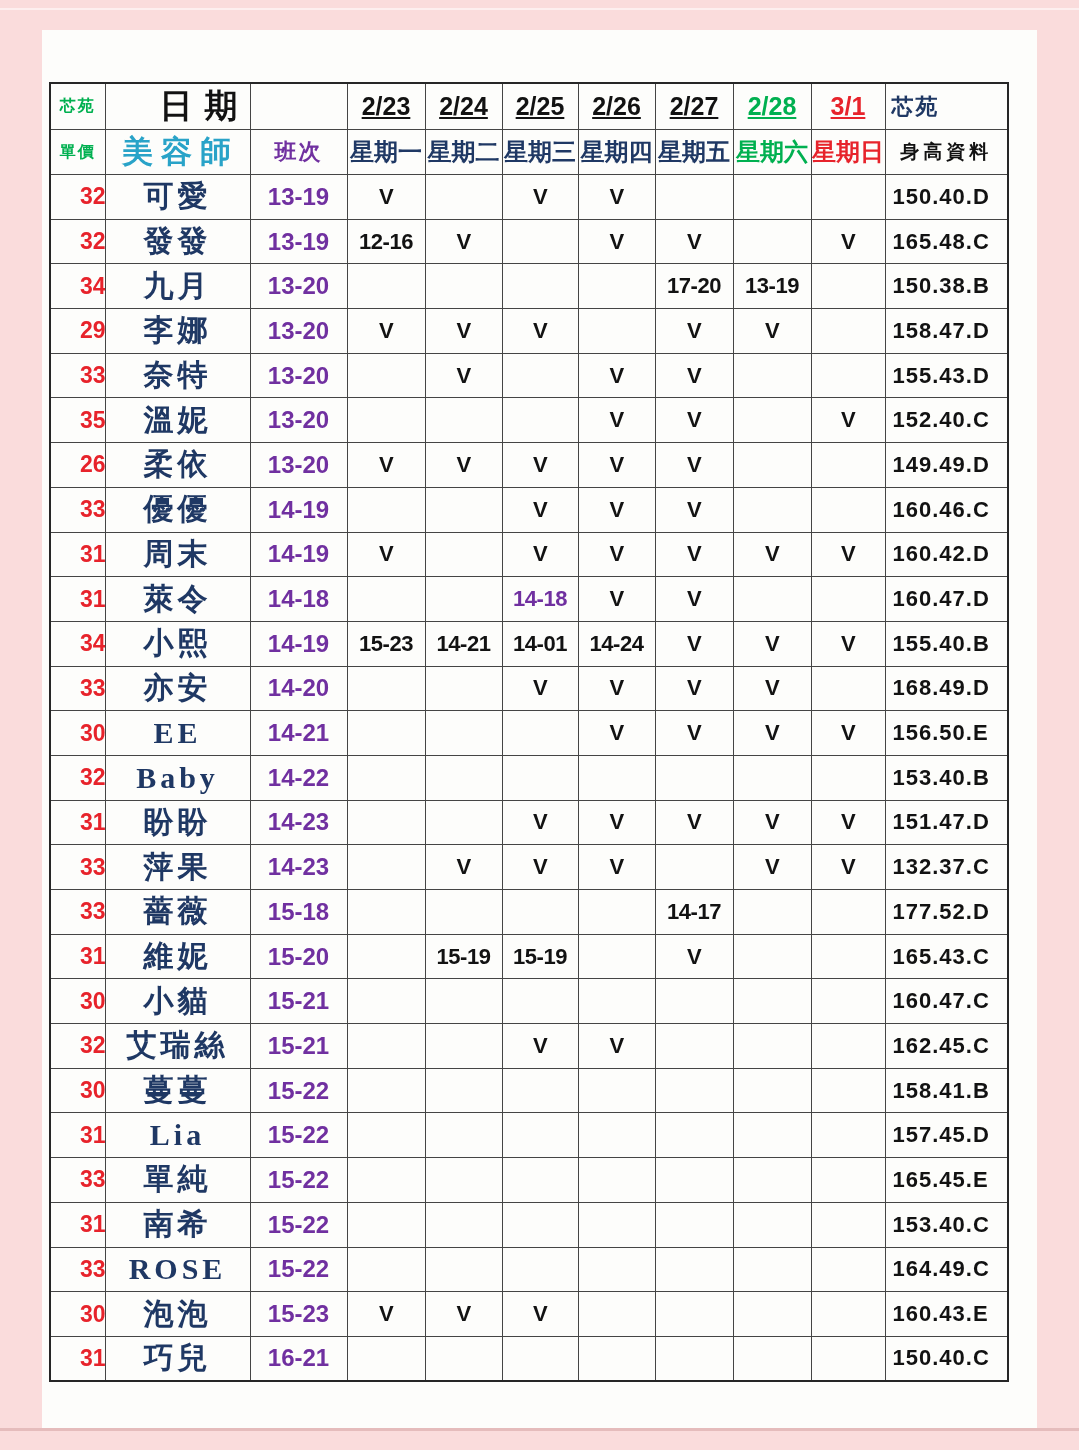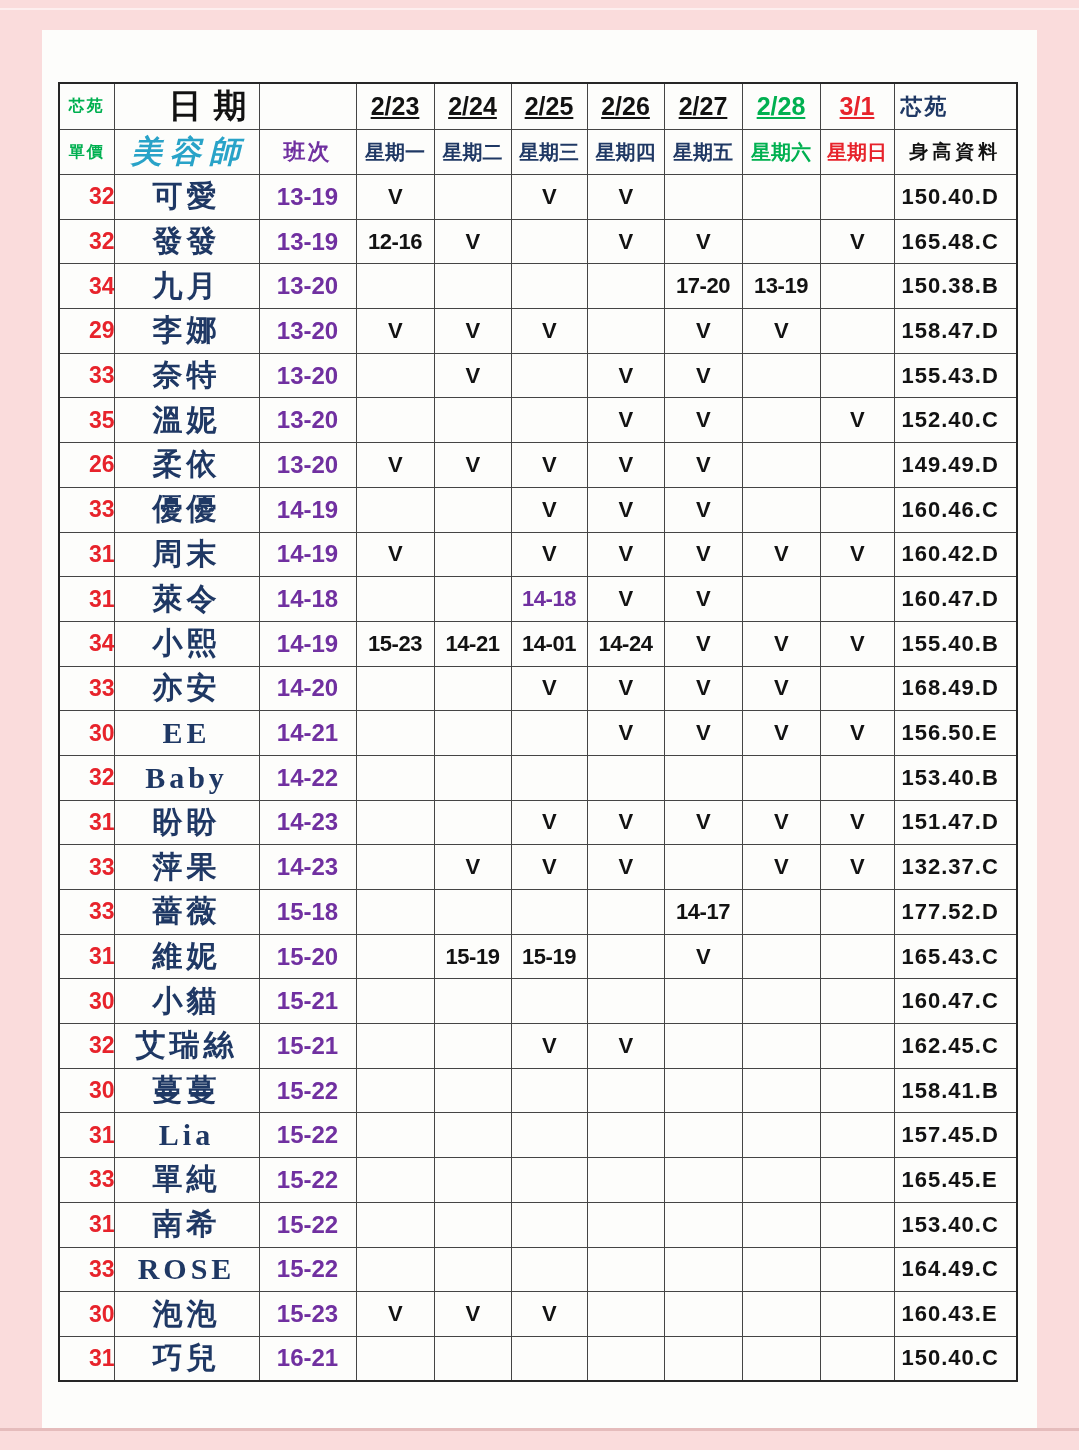--- a/index.html
+++ b/index.html
@@ -10,21 +10,21 @@
     overflow:hidden;
     font-family:"Liberation Sans",sans-serif;
   }
   .top-line{position:absolute;top:8px;left:0;right:0;height:2px;background:rgba(255,255,255,.55);}
   .bottom-edge{position:absolute;top:1428px;left:0;right:0;height:3px;background:rgba(190,130,130,.35);}
   .paper{
     position:absolute;left:42px;top:30px;width:995px;height:1398px;
     background:var(--paper,#fdfdfb);
   }
   table{
-    position:absolute;left:16px;top:52px;width:958px;
+    position:absolute;left:7px;top:52px;width:958px;
     border-collapse:collapse;table-layout:fixed;
     border:2px solid #262626;
   }
   td{
     border:1px solid var(--grid,#454545);
     text-align:center;vertical-align:middle;
     padding:0;overflow:hidden;white-space:nowrap;
     font-weight:700;color:var(--ink,#121212);
   }
   tr.hr{height:45px;}
@@ -34,23 +34,23 @@
   [data-color="red"]   {color:var(--red,#e7232b);}
   [data-color="navy"]  {color:var(--navy,#1f3864);}
   [data-color="teal"]  {color:var(--teal,#29a3c8);}
   [data-color="purple"]{color:var(--purple,#7030a0);}
   [data-color="ink"]   {color:var(--ink,#121212);}
   
   .tag      {font-size:16px;letter-spacing:2px;}
   .h-date   {font-size:33px;letter-spacing:12px;padding-left:10px;text-align:right;}
   .h-datecell{font-size:25px;text-decoration:underline;}
   .corner-right{font-size:22px;text-align:left;padding-left:6px;letter-spacing:2px;}
-  .h-staff  {font-size:31px;letter-spacing:8px;padding-left:6px;font-style:italic;}
+  .h-staff  {font-size:31px;letter-spacing:8px;padding-left:6px;}
   .h-shift  {font-size:22px;letter-spacing:2px;}
-  .h-day    {font-size:20px;}
+  .h-day    {font-size:24px;}
   .h-info   {font-size:19px;letter-spacing:4px;text-align:center;padding-left:0;}
   .price    {font-size:23px;padding-left:29px;}
   .name     {font-size:30px;letter-spacing:4px;font-family:"Liberation Serif","DejaVu Serif",serif;}
   .shift    {font-size:24px;}
   .day      {font-size:22px;letter-spacing:-0.5px;}
   .info     {font-size:22px;text-align:left;padding-left:7px;letter-spacing:1px;margin-left:16px;}
 </style>
 </head>
 <body>
 

